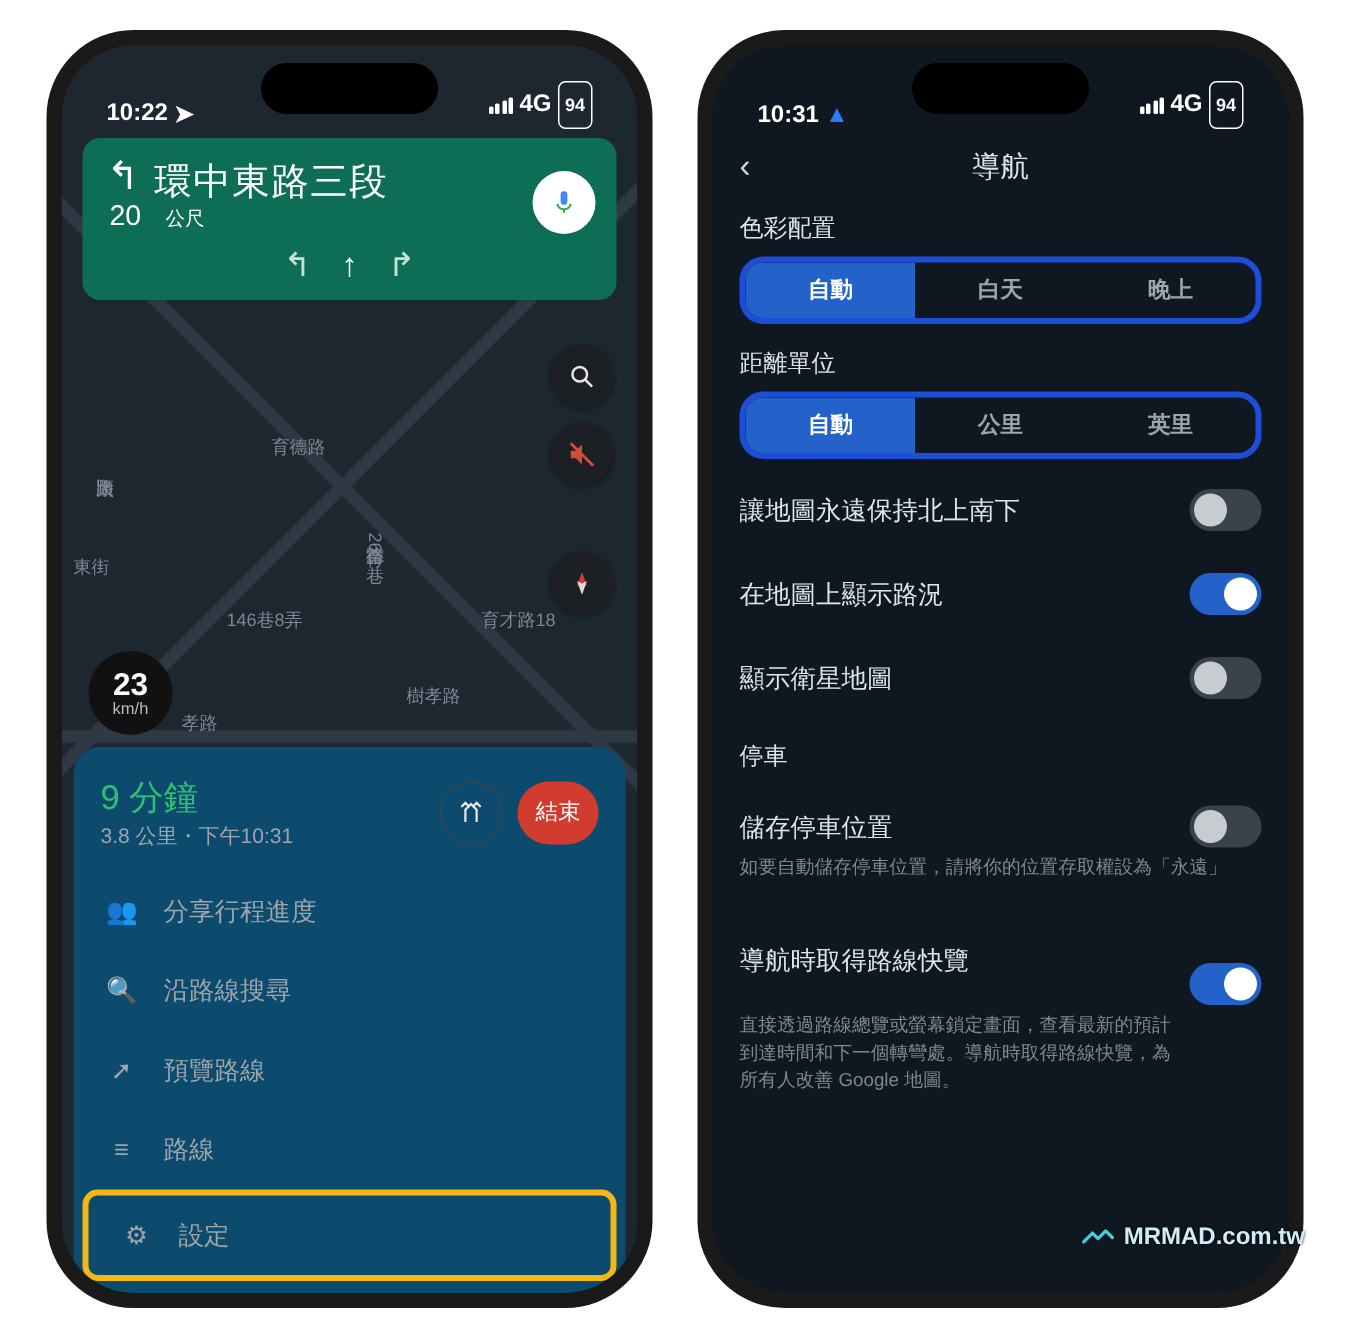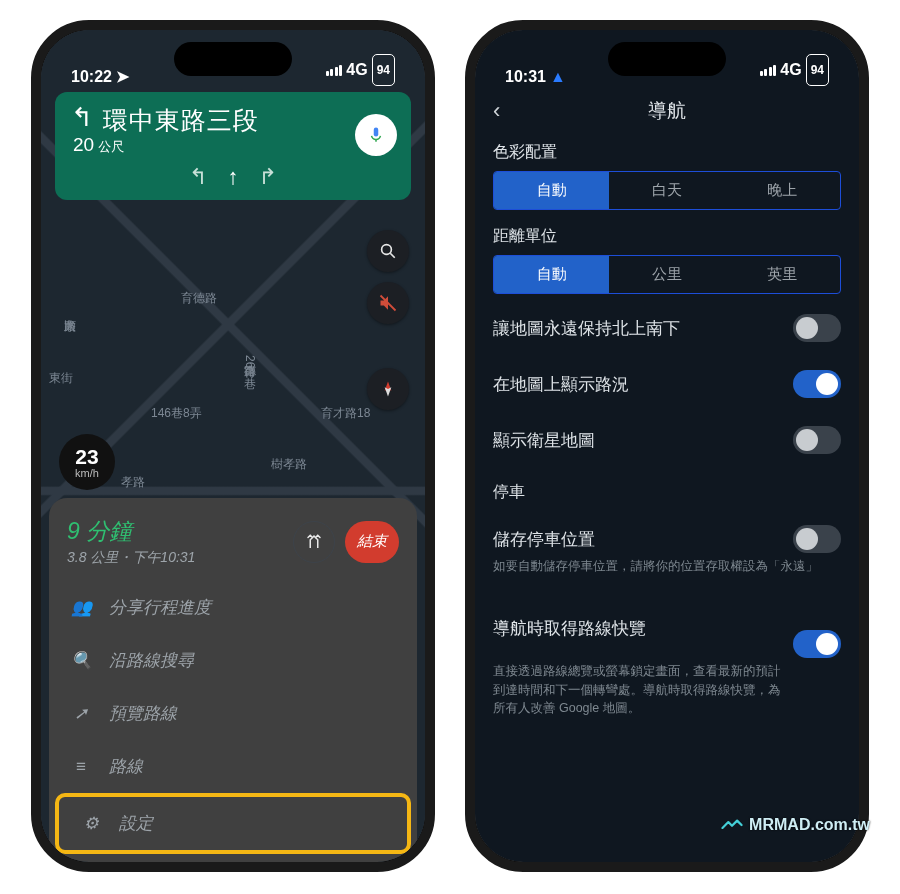--- a/index.html
+++ b/index.html
@@ -104,23 +104,22 @@
   .speed-badge {
     position:absolute; left:18px; top:404px;
     width:56px; height:56px; border-radius:50%;
     background:#111; color:#fff;
     display:flex; flex-direction:column; align-items:center; justify-content:center;
   }
   .speed-val { font-size:21px; font-weight:600; line-height:1; }
   .speed-unit{ font-size:11px; color:#bbb; }
   .bottom-sheet {
     position:absolute; left:8px; right:8px; bottom:0;
-    background:#404040; border-radius:18px 18px 0 0;
+    background:#0c4a6e; border-radius:18px 18px 0 0;
     padding:14px 0 0;
-    font-style:italic;
   }
   .sheet-header { display:flex; align-items:center; padding:4px 18px 14px; }
   .eta { flex:1; }
   .eta-time { color:#2fbf71; font-size:23px; font-weight:500; }
   .eta-sub { color:#9ea5ab; font-size:14px; margin-top:2px; }
   .round-btn {
     width:42px; height:42px; border-radius:50%;
     display:flex; align-items:center; justify-content:center;
     border:1px solid #3d434a; color:#e8e8e8; font-size:17px;
     margin-left:10px;
@@ -141,21 +140,21 @@
     margin:0 6px 8px;
   }
 
   
   .settings-screen { background:#0f1720; width:100%; height:100%; position:relative; color:#dfe4e8; padding-top:60px;}
   .nav-header { display:flex; align-items:center; justify-content:center; position:relative; height:42px; font-size:19px; }
   .nav-back { position:absolute; left:18px; font-size:22px; color:#cfd4d8; }
   .section-label { padding:10px 18px 8px; font-size:16px; }
   .seg {
     display:flex; margin:0 18px 6px;
-    border:1px solid #1d4ed8; border-radius:4px; overflow:hidden;
+    border:4px solid #1d4ed8; border-radius:16px; overflow:hidden;font-weight:bold;
   }
   .seg .opt { flex:1; text-align:center; padding:9px 0; font-size:15px; color:#9da4aa; }
   .seg .opt.sel { background:#2262c9; color:#fff; }
   .setting-row {
     display:flex; align-items:center; justify-content:space-between;
     padding:14px 18px; font-size:17px;
   }
   .setting-sub { font-size:12.5px; color:#7e8890; line-height:1.5; padding:0 18px 10px; }
   .toggle {
     width:48px; height:28px; border-radius:14px;
@@ -220,21 +219,21 @@
 
       <div class="direction-panel">
         <div class="direction-main">
           <div class="turn-arrow">↰</div>
           <div class="direction-text">
             <div class="dir-road">環中東路三段</div>
           </div>
         </div>
         <div class="dir-dist" style="margin-left:2px;">
           <span style="font-size:19px; font-weight:500;">20</span>
-          <span style="font-size:13px;">公尺</span>
+          <span style="font-size:13px;margin-left:12px;">公尺</span>
         </div>
         <div class="direction-lanes">
           <span>↰</span>
           <span style="color:#fff">↑</span>
           <span>↱</span>
         </div>
         <div class="mic-btn">
           <svg width="18" height="18" viewBox="0 0 24 24">
             <path fill="#4285F4" d="M12 14a3 3 0 003-3V5a3 3 0 00-6 0v6a3 3 0 003 3z"></path>
             <path fill="#34A853" d="M11 18.92V21h2v-2.08a7 7 0 005.91-5.52l-1.94-.4A5 5 0 0112 17a5 5 0 01-4.97-4l-1.94.4A7 7 0 0011 18.92z"></path>

